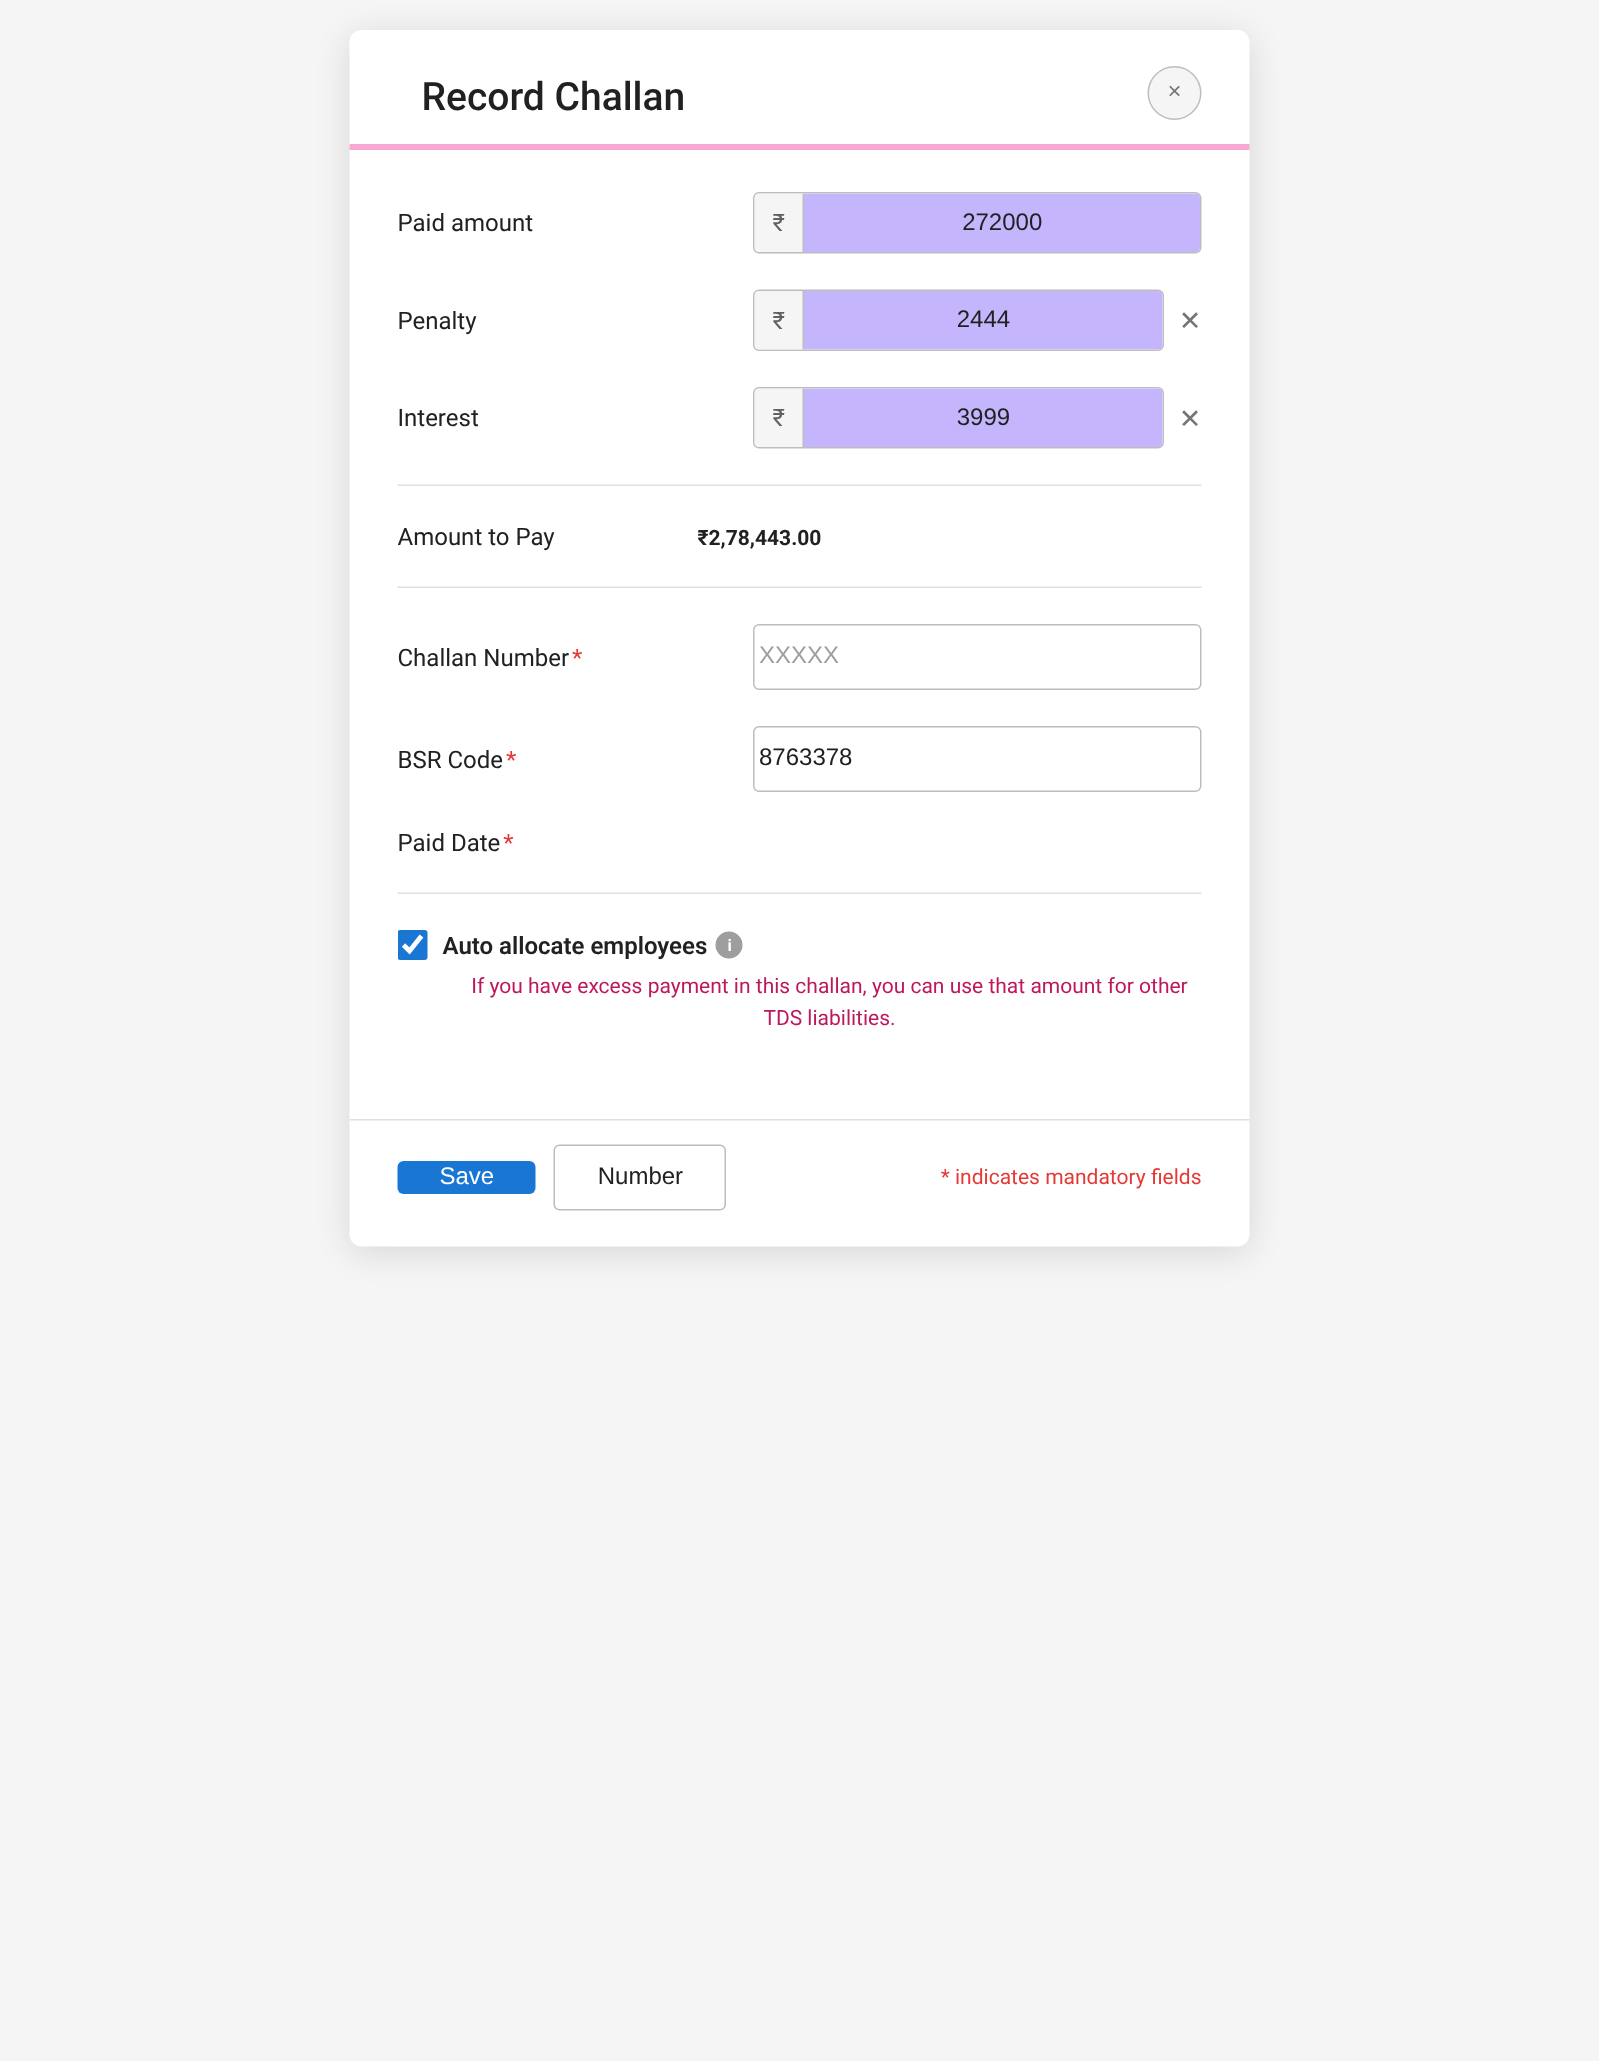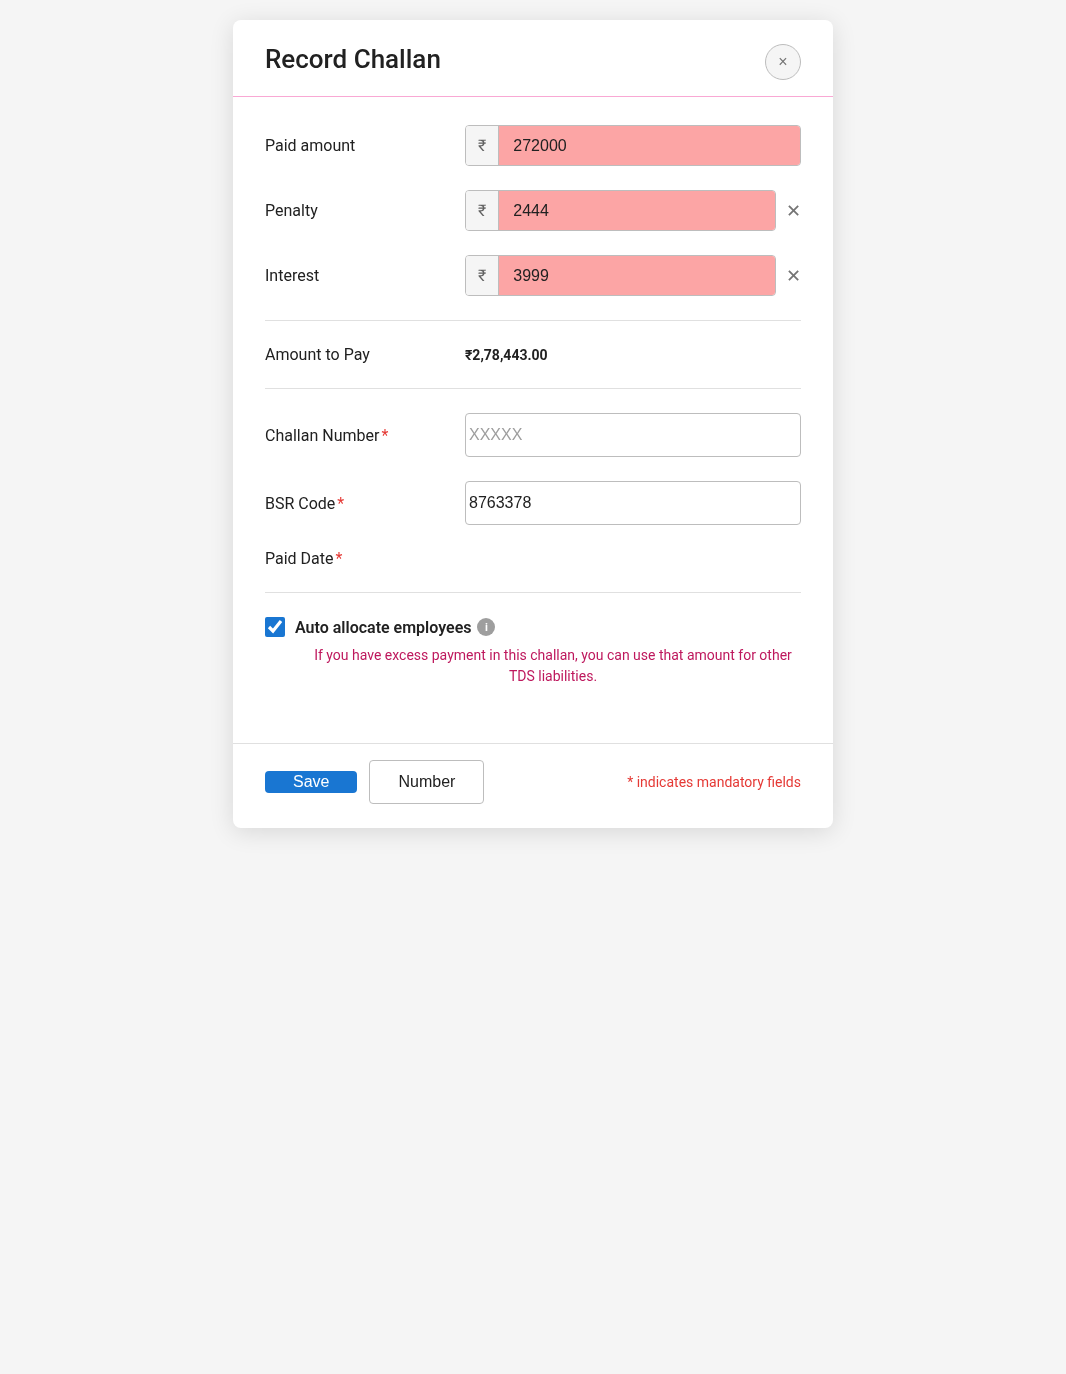--- a/index.html
+++ b/index.html
@@ -23,23 +23,23 @@
       border-radius: 8px;
       width: 600px;
       padding: 0;
       box-shadow: 0 4px 24px rgba(0,0,0,0.12);
       position: relative;
     }
 
     .modal-header {
       display: flex;
       justify-content: space-between;
-      align-items: flex-start;
-      padding: 24px 32px 16px 32px;
-      border-bottom: 1px solid #f9a8d4;
+      align-items: flex-end;
+      padding: 24px 32px 16px 48px;
+      border-bottom: 4px solid #f9a8d4;
     }
 
     .modal-title {
       font-size: 26px;
       font-weight: 500;
       color: #212121;
     }
 
     .close-button {
       width: 36px;
@@ -56,20 +56,21 @@
     }
 
     .modal-body {
       padding: 28px 32px;
     }
 
     .form-row {
       display: flex;
       align-items: center;
       margin-bottom: 24px;
+      gap: 37px;
     }
 
     .form-label {
       width: 200px;
       font-size: 16px;
       color: #212121;
       flex-shrink: 0;
     }
 
     .form-label .required {
@@ -103,41 +104,42 @@
       align-items: center;
     }
 
     .currency-field {
       border: none;
       outline: none;
       padding: 10px 14px;
       font-size: 16px;
       color: #212121;
       flex: 1;
-      background: #fca5a5;
+      background: #c4b5fd;
+      text-align: center;
     }
 
     .clear-icon {
       margin-left: 10px;
       cursor: pointer;
       color: #757575;
       font-size: 18px;
       font-weight: 300;
       user-select: none;
     }
 
     .divider {
       border: none;
       border-top: 1px solid #e0e0e0;
       margin: 8px 0 24px 0;
     }
 
     .amount-row {
       display: flex;
-      align-items: center;
+      align-items: flex-end;
       margin-bottom: 24px;
     }
 
     .amount-label {
       width: 200px;
       font-size: 16px;
       color: #212121;
       flex-shrink: 0;
     }
 

